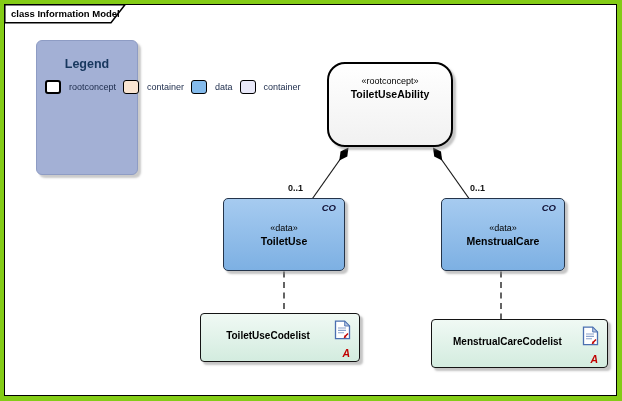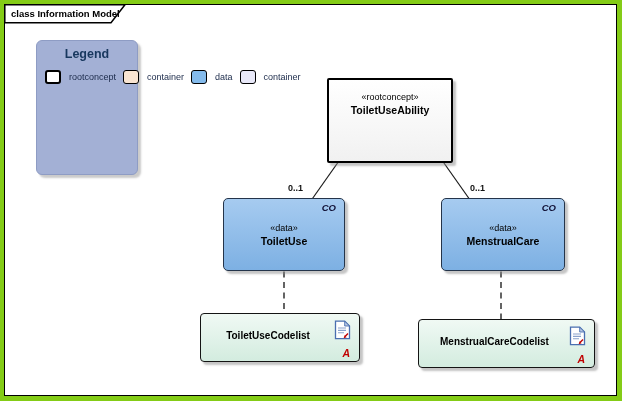--- a/index.html
+++ b/index.html
@@ -4,45 +4,45 @@
 <style>
   * { margin:0; padding:0; box-sizing:border-box; }
   body { font-family: "Liberation Sans", "DejaVu Sans", sans-serif; background:#fff; }
   .canvas { position:relative; width:622px; height:401px; background:#84cc16; overflow:hidden; }
   .frame { position:absolute; left:4px; top:4px; width:613px; height:392px; border:1.5px solid #000; background:#fff; }
   .tab-shape { position:absolute; left:4px; top:4px; width:123px; height:20px; }
   .tab-label { position:absolute; left:11px; top:8px; font-size:9.5px; font-weight:bold; color:#000; white-space:nowrap; }
 
   
   .legend { position:absolute; left:36px; top:40px; width:102px; height:135px; background:#a3b0d5; border:1px solid #8e9cc4; border-radius:6px; box-shadow:3px 3px 2px rgba(140,140,140,0.45); }
-  .legend-title { text-align:center; margin-top:6px; font-size:12.5px; font-weight:bold; color:#17375e; }
+  .legend-title { text-align:center; margin-top:16px; font-size:12.5px; font-weight:bold; color:#17375e; }
   .legend-items { display:flex; gap:7px; margin-top:9px; padding-left:8px; }
   .legend-item { display:flex; align-items:center; gap:8px; }
   .swatch { width:16px; height:14px; border:1px solid #000; border-radius:3px; background:#fff; flex:0 0 auto; }
   .swatch.thick { border-width:2px; }
   .legend-label { font-size:9px; color:#1b2a4a; }
 
   
   .connectors { position:absolute; left:0; top:0; width:622px; height:401px; pointer-events:none; }
   .mult { position:absolute; font-size:9px; font-weight:700; color:#111; }
   .mult.left { left:288px; top:183px; }
   .mult.right { left:470px; top:183px; }
 
   
   .node { position:absolute; box-shadow:3px 3px 2px rgba(140,140,140,0.5); }
-  .node-root { left:327px; top:62px; width:126px; height:85px; background:linear-gradient(180deg,#ffffff 0%,#f1f1f1 100%); border:2.5px solid #000; border-radius:2px; text-align:center; padding-top:12px;margin-top:16px; }
+  .node-root { left:327px; top:62px; width:126px; height:85px; background:linear-gradient(180deg,#ffffff 0%,#f1f1f1 100%); border:2.5px solid #000; border-radius:18px; text-align:center; padding-top:12px; }
   .node-data { width:122px; height:73px; background:linear-gradient(180deg,#a6cbf0 0%,#7db0e3 100%); border:1.4px solid #24344a; border-radius:5px; display:flex; flex-direction:column; align-items:center; justify-content:center; }
   .node-data.tu { left:223px; top:198px; }
   .node-data.mc { left:441px; top:198px; width:124px; }
   .co-badge { position:absolute; top:3px; right:8px; font-size:9.5px; font-style:italic; font-weight:bold; color:#101035; }
   .stereo { font-size:9px; color:#000; }
   .nname { font-size:10.5px; font-weight:bold; color:#000; margin-top:2px; }
   .node-codelist { height:49px; background:linear-gradient(180deg,#f0f9f4 0%,#d3ecdf 100%); border:1.4px solid #141414; border-radius:4px; display:flex; align-items:center; justify-content:center; padding-left:8px; padding-right:32px; padding-bottom:4px; }
   .node-codelist.cl1 { left:200px; top:313px; width:160px; }
-  .node-codelist.cl2 { left:418px; top:319px; width:177px; }
+  .node-codelist.cl2 { left:431px; top:319px; width:177px; }
   .cl-name { font-size:10px; font-weight:bold; color:#000; white-space:nowrap; }
   .doc-icon { position:absolute; top:6px; right:8px; width:17px; height:20px; }
   .red-a { position:absolute; bottom:2px; right:9px; font-size:10.5px; font-weight:bold; font-style:italic; color:#c00000; }
 </style>
 </head>
 <body>
 
 <div class="canvas">
   <div class="frame"></div>
 

